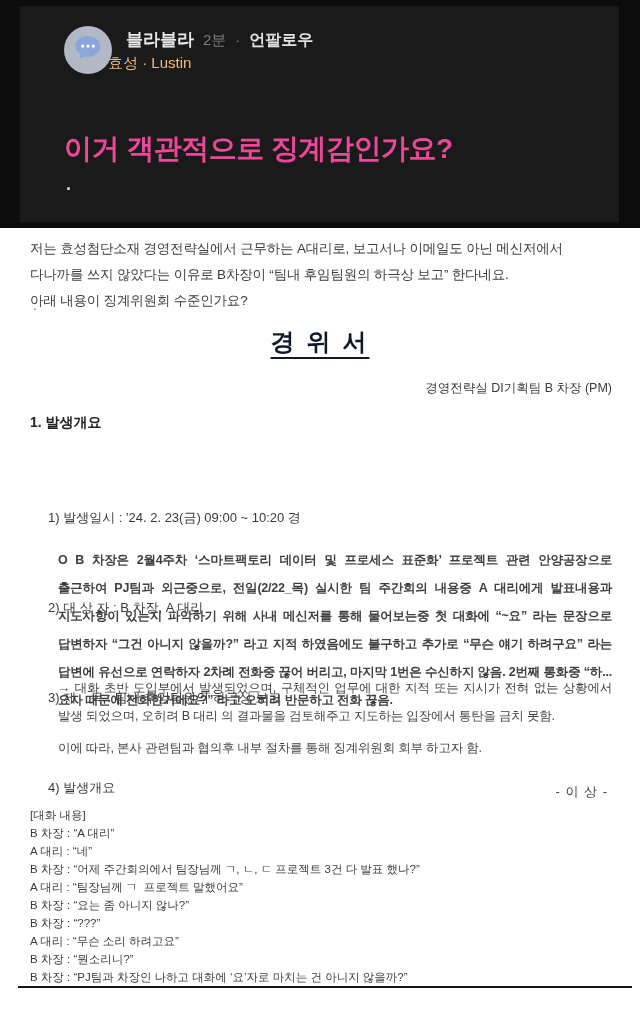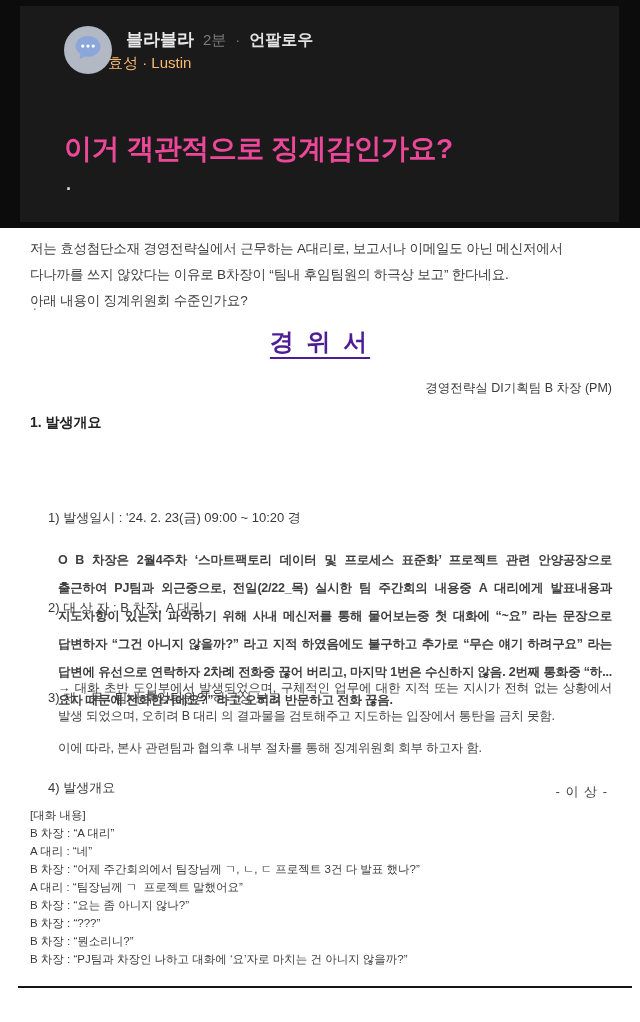--- a/index.html
+++ b/index.html
@@ -29,22 +29,22 @@
 
   
   .doc { position:absolute; left:0; top:228px; width:640px; height:950px; background:#ffffff;
          color:#3f3f3f; }
 
   .intro { position:absolute; left:30px; right:26px; top:8px; font-size:13.5px; line-height:26px;
            color:#3c3c3c; letter-spacing:-0.2px; }
   .intro-mark { position:absolute; left:33px; top:70px; font-size:13px; color:#777; }
 
   .doc-title { position:absolute; left:0; right:0; top:98px; text-align:center; }
-  .doc-title span { font-size:24px; font-weight:bold; color:#4c1d95; letter-spacing:3px;
-                    text-decoration:underline; text-underline-offset:7px; text-decoration-thickness:2px; }
+  .doc-title span { font-size:24px; font-weight:bold; color:#0f172a; letter-spacing:3px;
+                    text-decoration:underline; text-underline-offset:7px; text-decoration-thickness:2px;font-family:Liberation Serif, serif; }
 
   .doc-byline { position:absolute; right:28px; top:152px; font-size:12.5px; color:#3a3a3a; }
 
   .sec-heading { position:absolute; left:30px; top:186px; font-size:14px; font-weight:bold; color:#232323; }
 
   .sec-items { position:absolute; left:48px; top:215px; font-size:13px; line-height:30px;
                color:#383838; white-space:pre; }
 
   .para { position:absolute; left:58px; right:28px; font-size:12.5px; line-height:28px;
           color:#3f3f3f; text-align:justify; word-break:keep-all; letter-spacing:-0.2px; }
@@ -125,20 +125,21 @@
     <div class="doc-closing">- 이 상 -</div>
 
     <div class="conv">
       <div class="conv-line">[대화 내용]</div>
       <div class="conv-line">B 차장 : “A 대리”</div>
       <div class="conv-line">A 대리 : “네”</div>
       <div class="conv-line">B 차장 : “어제 주간회의에서 팀장님께 ㄱ, ㄴ, ㄷ 프로젝트 3건 다 발표 했나?”</div>
       <div class="conv-line">A 대리 : “팀장님께 ㄱ  프로젝트 말했어요”</div>
       <div class="conv-line">B 차장 : “요는 좀 아니지 않나?”</div>
       <div class="conv-line">B 차장 : “???”</div>
+      <div class="conv-line">A 대리 : “무슨 소리 하려고요”</div>
       <div class="conv-line">B 차장 : “뭔소리니?”</div>
       <div class="conv-line">B 차장 : “PJ팀과 차장인 나하고 대화에 ‘요’자로 마치는 건 아니지 않을까?”</div>
     </div>
 
     <div class="doc-rule"></div>
   </div>
 
 </div>
 
 </body></html>

